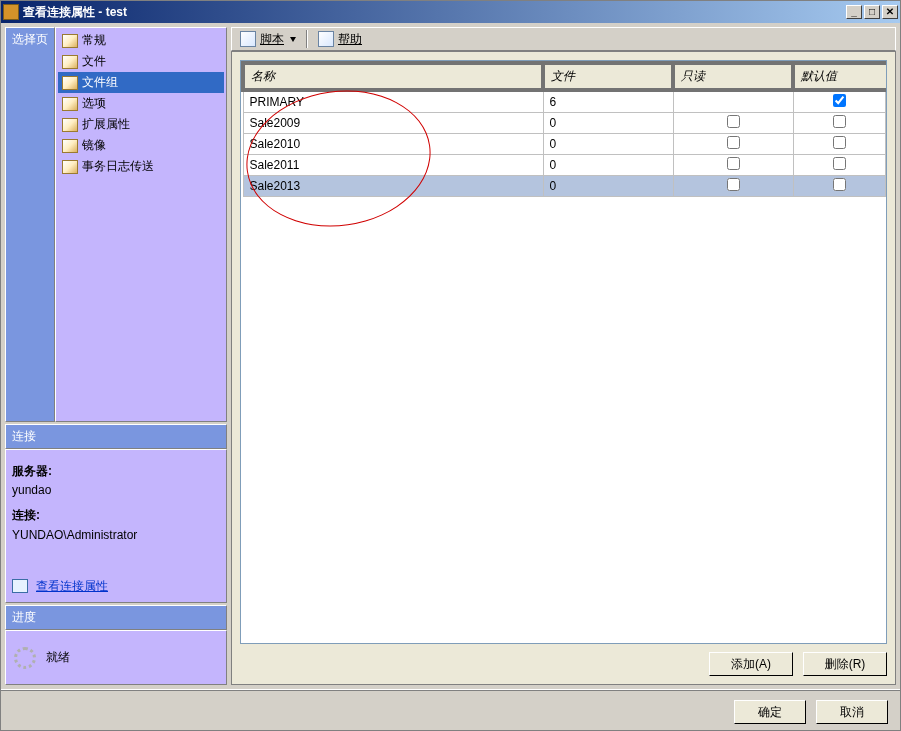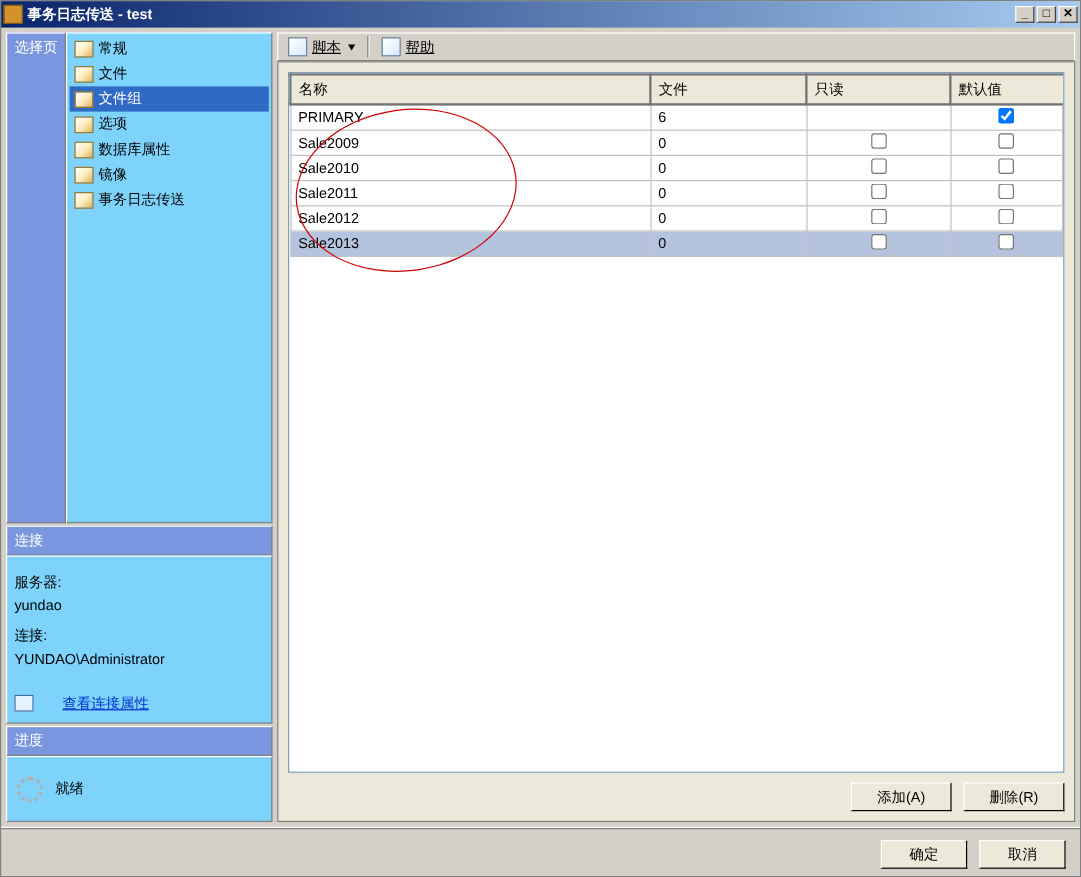--- a/index.html
+++ b/index.html
@@ -6,66 +6,66 @@
 body { font-family: "Microsoft YaHei", Tahoma, sans-serif; font-size: 12px; background: #d4d0c8; width: 901px; height: 731px; overflow: hidden; }
 .window { width: 901px; height: 731px; background: #d4d0c8; display: flex; flex-direction: column; border: 1px solid #808080; }
 .titlebar { height: 22px; background: linear-gradient(to right, #08246b, #a6caf0); color: #fff; display: flex; align-items: center; padding: 0 2px; font-weight: bold; }
 .titlebar .title-icon { width: 16px; height: 16px; background: #d4932a; border: 1px solid #7a5c1a; margin-right: 4px; }
 .titlebar .title-text { flex: 1; font-size: 12px; }
 .title-controls { display: flex; gap: 2px; }
 .title-controls .tb-btn { width: 16px; height: 14px; background: #d4d0c8; border: 1px solid #fff; border-right-color: #404040; border-bottom-color: #404040; font-family: Arial; font-size: 10px; line-height: 12px; text-align: center; color: #000; cursor: default; }
 .content { flex: 1; display: flex; padding: 4px; gap: 4px; min-height: 0; }
 .left-panel { width: 222px; display: flex; flex-direction: column; gap: 2px; }
 .panel-header { background: #7a96df; color: #fff; font-size: 12px; padding: 3px 6px; border: 1px solid #fff; border-right-color: #808080; border-bottom-color: #808080; }
-.panel-body { background: #7dd3fc; border: 1px solid #808080; border-top-color: #fff; border-left-color: #fff; padding: 2px; }
+.panel-body { background: #c4b5fd; border: 1px solid #808080; border-top-color: #fff; border-left-color: #fff; padding: 2px; }
 .tree-panel { flex: 1; display: flex; flex-direction: row; }
 .tree-body { flex: 1; overflow: auto; }
 .tree-item { display: flex; align-items: center; padding: 2px 4px; cursor: default; gap: 4px; white-space: nowrap; }
 .tree-item.selected { background: #316ac5; color: #fff; }
 .tree-item .ti-icon { width: 16px; height: 14px; display: inline-block; }
 .icon-script { background: linear-gradient(135deg, #fff 0%, #ffeec2 50%, #dcb15f 100%); border: 1px solid #9a7a30; position: relative; }
 .conn-panel { display: flex; flex-direction: column; }
 .conn-body { padding: 6px; line-height: 1.6; }
-.conn-body .label-row { margin-top: 6px; }
+.conn-body .label-row { margin-top: 6px; font-weight: bold; }
 .link { color: #0033cc; text-decoration: underline; cursor: pointer; margin-left: 2px; }
-.link-row { display: flex; align-items: center; gap: 22px; margin-top: 18px; }
+.link-row { display: flex; align-items: center; gap: 6px; margin-top: 32px; }
 .link-row .link-icon { width: 16px; height: 14px; background: #e7f2ff; border: 1px solid #3b6ea5; display: inline-block; }
 .progress-panel { display: flex; flex-direction: column; border-radius: 15px; }
 .progress-body { padding: 8px; display: flex; align-items: center; gap: 10px; height: 55px; }
 .spinner { width: 22px; height: 22px; border: 3px dotted #b0b0b0; border-radius: 50%; }
 .right-panel { flex: 1; display: flex; flex-direction: column; min-width: 0; }
 .toolbar { height: 24px; display: flex; align-items: center; background: #d4d0c8; border: 1px solid #fff; border-bottom-color: #808080; padding: 0 4px; gap: 4px; }
 .tb-item { display: flex; align-items: center; gap: 4px; padding: 0 4px; cursor: default; text-decoration: underline; }
 .tb-item .tb-icon { width: 16px; height: 16px; }
 .icon-script-small { width:16px; height:16px; background: linear-gradient(135deg,#fff,#d9e8ff); border:1px solid #6a84a3; }
 .icon-help-small { width:16px; height:16px; background: linear-gradient(135deg,#fff,#d9e8ff); border:1px solid #6a84a3; position: relative; }
 .dropdown-arrow { width: 0; height: 0; border-left: 3px solid transparent; border-right: 3px solid transparent; border-top: 5px solid #000; margin-left: 2px; }
 .tb-sep { width: 2px; height: 18px; border-left: 1px solid #808080; border-right: 1px solid #fff; margin: 0 2px; }
 .main-body { flex: 1; background: #ece9d8; border: 1px solid #808080; padding: 8px; display: flex; flex-direction: column; min-height: 0; }
 .grid-wrap { flex: 1; border: 1px solid #7f9db9; background: #fff; min-height: 0; position: relative; overflow: hidden; }
 table.grid { width: 100%; border-collapse: collapse; table-layout: fixed; }
-table.grid th { background: #ece9d8; border: 2px solid #737373; font-weight: normal; text-align: left; padding: 3px 6px; font-size: 12px; height: 20px; position: relative; }
+table.grid th { background: #ece9d8; border: 4px solid #737373; font-weight: normal; text-align: left; padding: 3px 6px; font-size: 12px; height: 20px; position: relative; font-style: italic; }
 table.grid th:last-child { border-right: none; }
 table.grid td { border: 1px solid #c0c0c0; padding: 2px 6px; height: 19px; font-size: 12px; font-family: Tahoma, sans-serif; }
 table.grid tr.selected td { background: #b4c4de; }
 table.grid td.check-cell { text-align: center; }
 input[type="checkbox"] { width: 13px; height: 13px; margin: 0; }
 .annotation { position: absolute; left: 5px; top: 30px; width: 185px; height: 135px; border: 1px solid #d00000; border-radius: 50%; pointer-events: none; transform: rotate(-8deg); }
 .btn-row { display: flex; justify-content: flex-end; gap: 10px; padding-top: 8px; }
 .btn { min-width: 84px; height: 24px; background: #ece9d8; border: 1px solid #000; border-top-color: #fff; border-left-color: #fff; font-family: inherit; font-size: 12px; padding: 0 14px; cursor: default; text-align: center; }
 .dialog-btn-row { display: flex; justify-content: flex-end; gap: 10px; padding: 10px 12px 6px 12px; border-top: 1px solid #fff; box-shadow: inset 0 1px #808080; }
 .dialog-btn-row .btn { min-width: 72px; }
 </style>
 </head>
 <body>
 
 <div class="window">
   <div class="titlebar">
     <span class="title-icon"></span>
-    <span class="title-text">事务日志传送 - test</span>
+    <span class="title-text">查看连接属性 - test</span>
     <div class="title-controls">
       <div class="tb-btn">_</div>
       <div class="tb-btn">□</div>
       <div class="tb-btn">✕</div>
     </div>
   </div>
 
   <div class="content">
 
     <div class="left-panel">
@@ -84,21 +84,21 @@
             <div class="tree-item selected">
               <span class="ti-icon icon-script"></span>
               <span>文件组</span>
             </div>
             <div class="tree-item">
               <span class="ti-icon icon-script"></span>
               <span>选项</span>
             </div>
             <div class="tree-item">
               <span class="ti-icon icon-script"></span>
-              <span>数据库属性</span>
+              <span>扩展属性</span>
             </div>
             <div class="tree-item">
               <span class="ti-icon icon-script"></span>
               <span>镜像</span>
             </div>
             <div class="tree-item">
               <span class="ti-icon icon-script"></span>
               <span>事务日志传送</span>
             </div>
           </div>
@@ -177,26 +177,20 @@
                   <td>0</td>
                   <td class="check-cell"><input type="checkbox" style=""></td>
                   <td class="check-cell"><input type="checkbox" style=""></td>
                 </tr>
                 <tr>
                   <td>Sale2011</td>
                   <td>0</td>
                   <td class="check-cell"><input type="checkbox" style=""></td>
                   <td class="check-cell"><input type="checkbox" style=""></td>
                 </tr>
-                <tr>
-                  <td>Sale2012</td>
-                  <td>0</td>
-                  <td class="check-cell"><input type="checkbox" style=""></td>
-                  <td class="check-cell"><input type="checkbox" style=""></td>
-                </tr>
                 <tr class="selected">
                   <td>Sale2013</td>
                   <td>0</td>
                   <td class="check-cell"><input type="checkbox" style=""></td>
                   <td class="check-cell"><input type="checkbox" style=""></td>
                 </tr>
               </tbody>
           </table>
         </div>
         <div class="btn-row">

